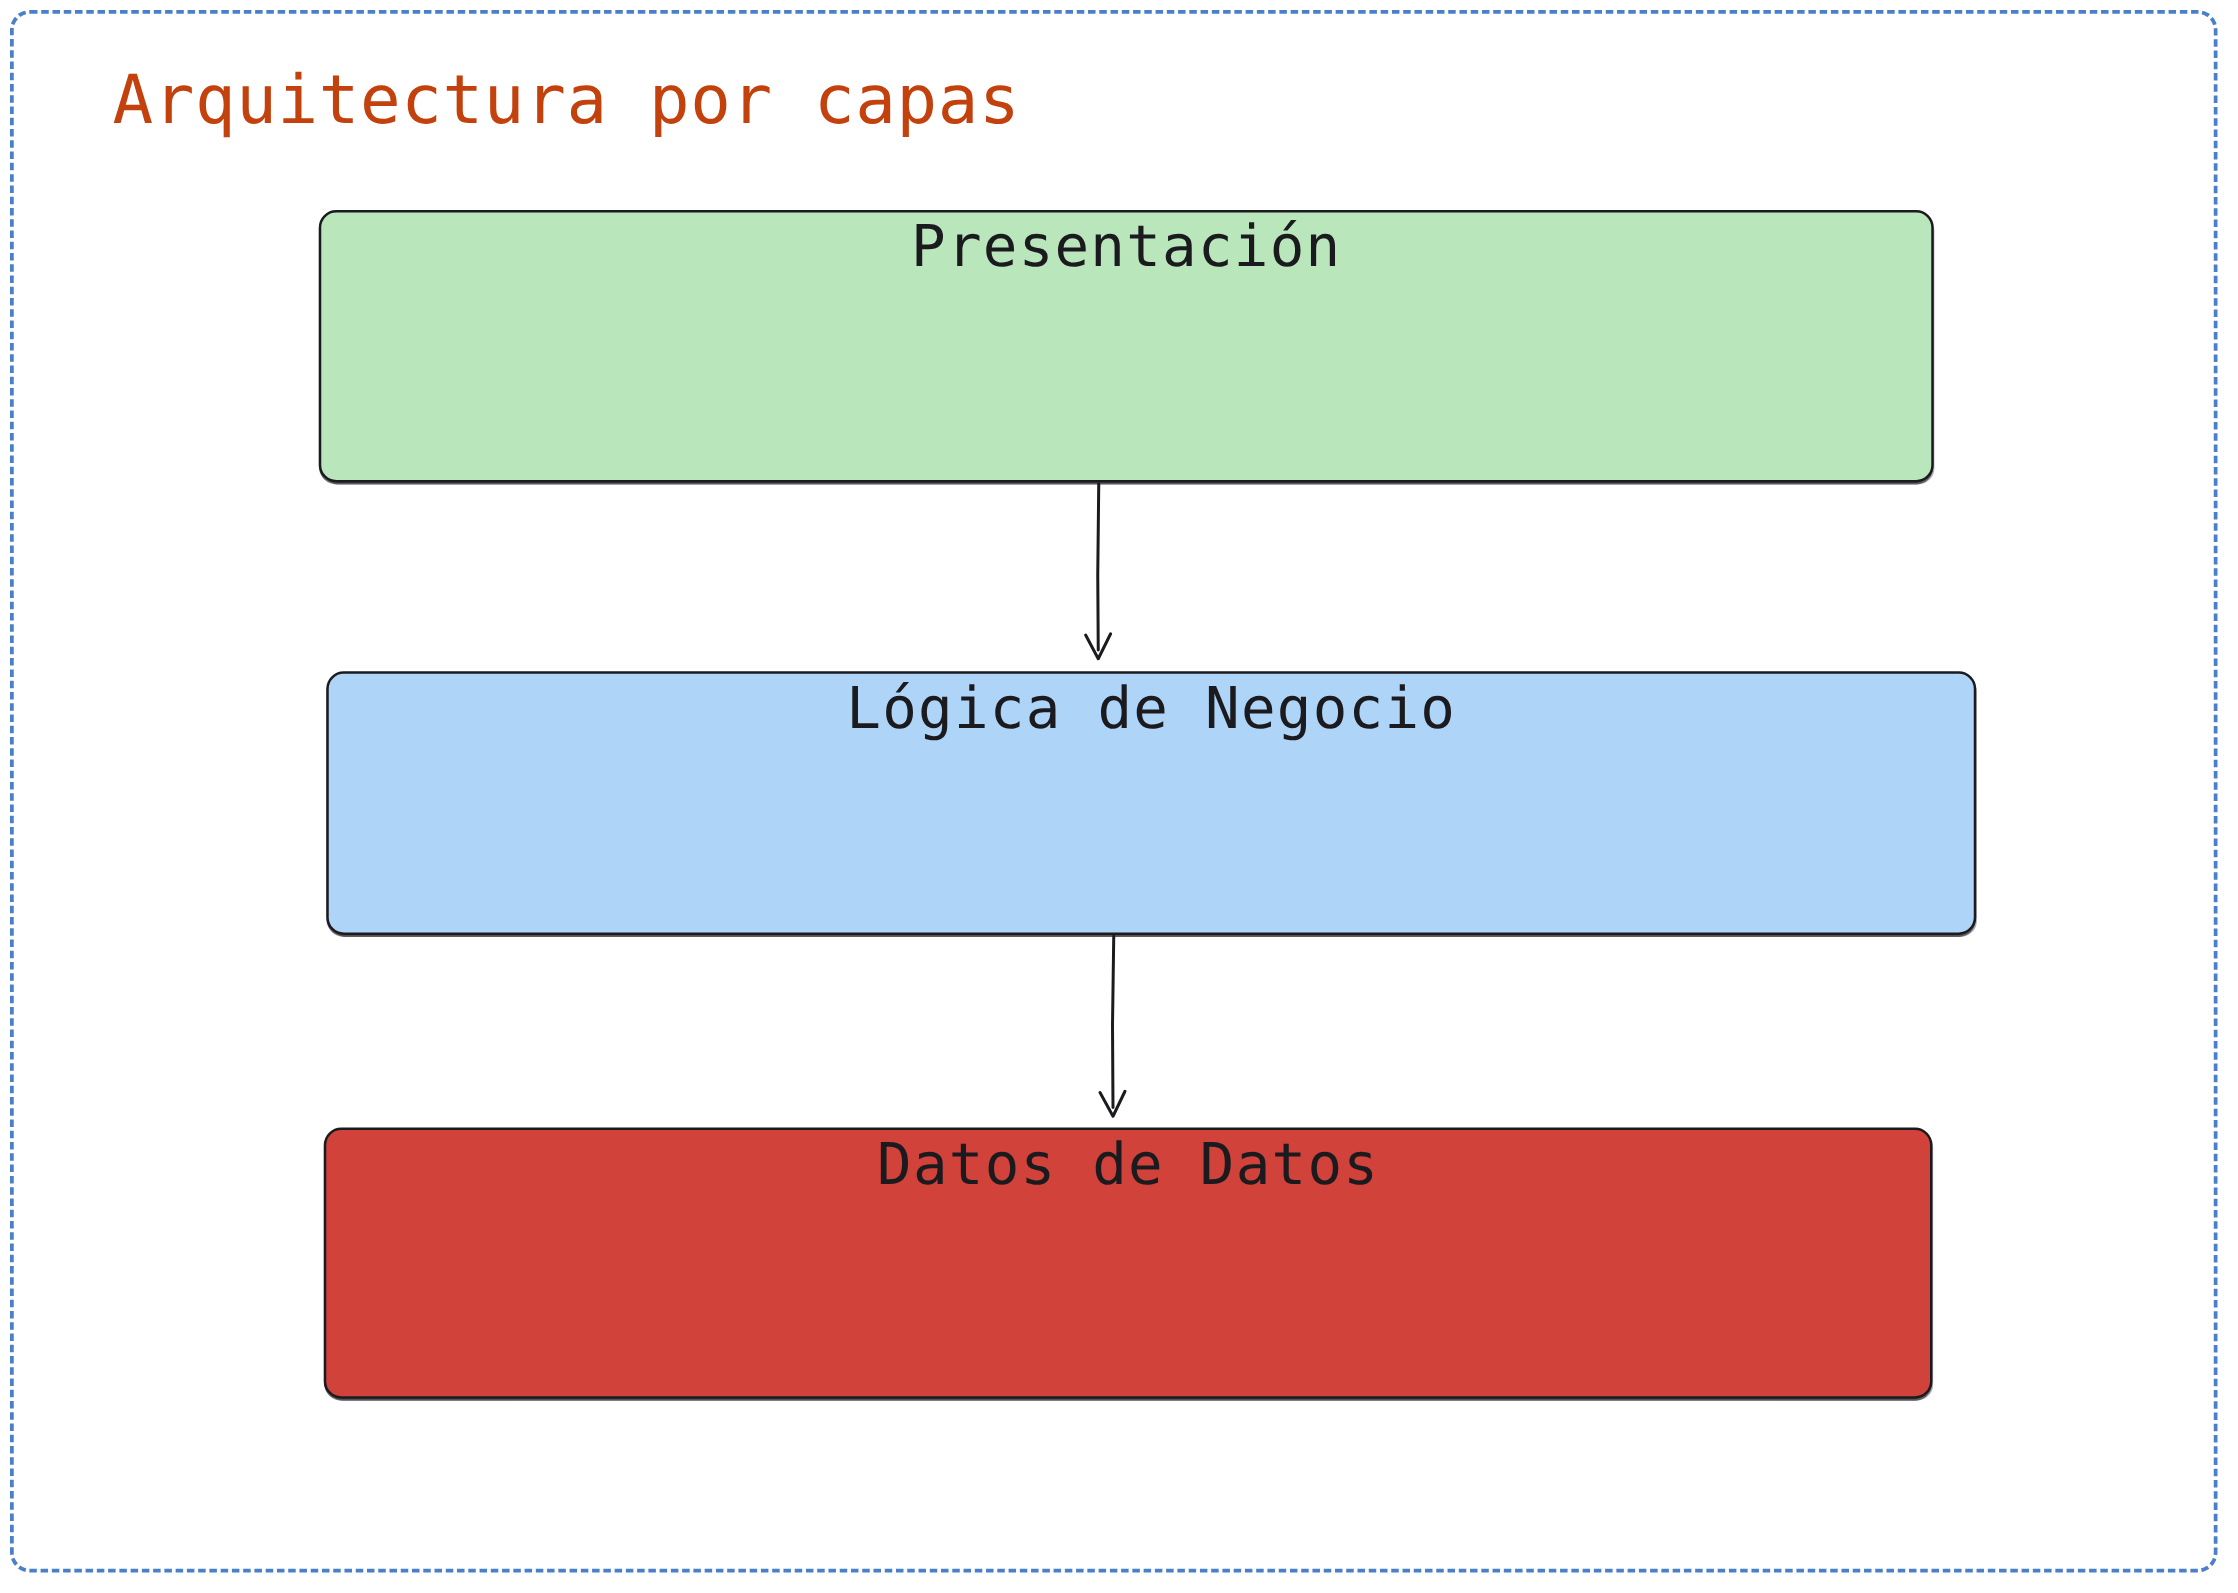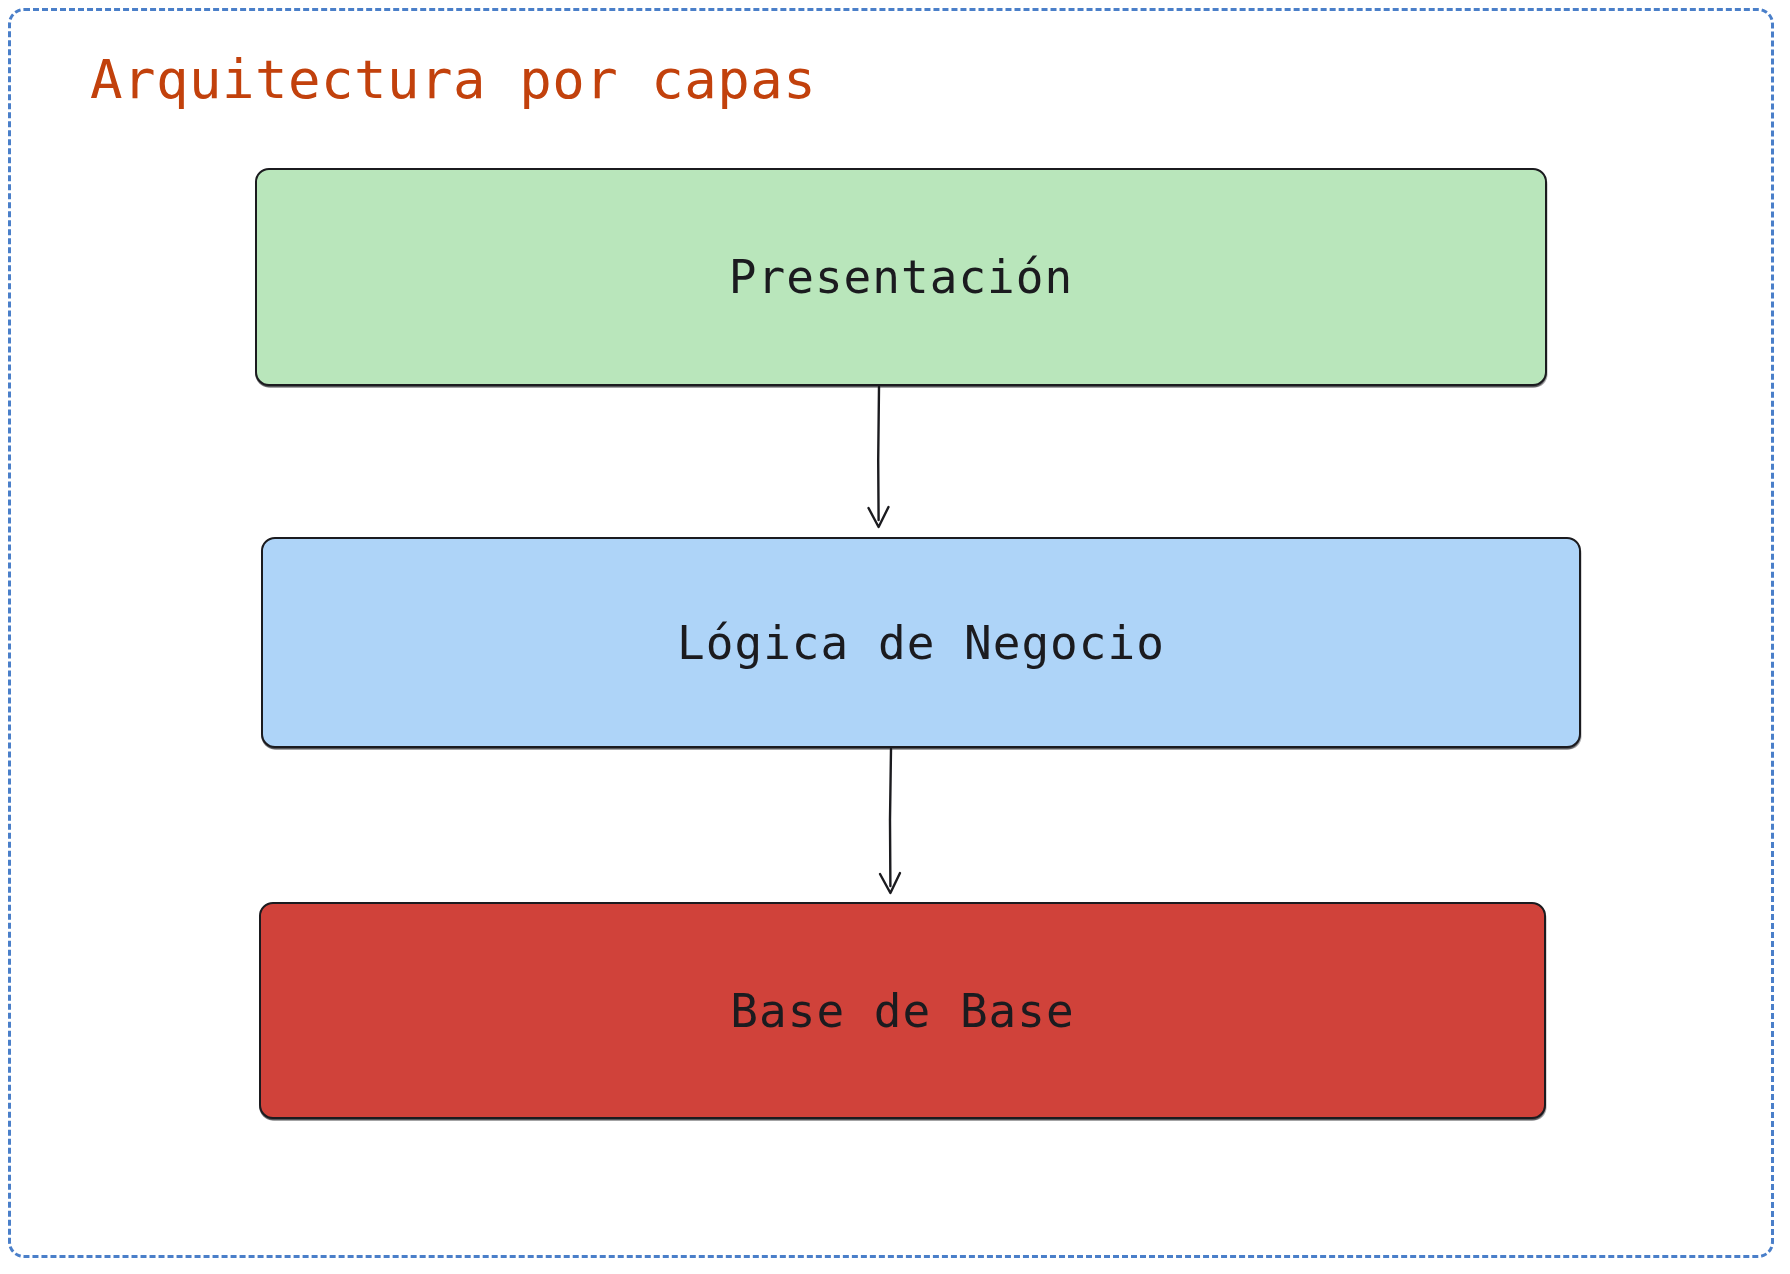--- a/index.html
+++ b/index.html
@@ -49,21 +49,21 @@
     margin-left: 28px;
   }
 
   
   .node {
     position: absolute;
     box-sizing: border-box;
     border: 2.5px solid #1b1b1f;
     border-radius: 14px;
     display: flex;
-    align-items: center;
+    align-items: flex-start;
     justify-content: center;
     
     box-shadow:
       0 2px 0 -0.5px rgba(27,27,31,0.55),
       1.5px 2.5px 0 -1px rgba(27,27,31,0.35),
       -1px 1.5px 0 -1px rgba(27,27,31,0.25);
   }
   .node .node-label {
     font-family: "DejaVu Sans Mono", "Liberation Mono", monospace;
     font-size: 46px;
@@ -136,16 +136,16 @@
 
   <div class="node" id="node-presentacion" style="background: rgb(185, 230, 187); border-color: rgb(27, 27, 31);">
     <span class="node-label">Presentación</span>
   </div>
 
   <div class="node" id="node-logica" style="background: rgb(174, 212, 248); border-color: rgb(27, 27, 31);">
     <span class="node-label">Lógica de Negocio</span>
   </div>
 
   <div class="node" id="node-datos" style="background: rgb(208, 66, 58); border-color: rgb(27, 27, 31);">
-    <span class="node-label">Base de Base</span>
+    <span class="node-label">Datos de Datos</span>
   </div>
 
 </div>
 
 </body></html>

